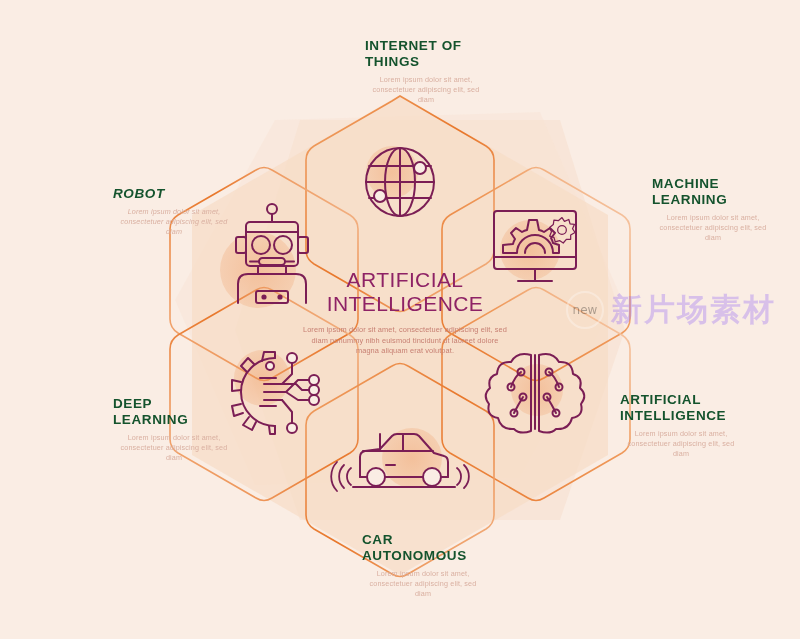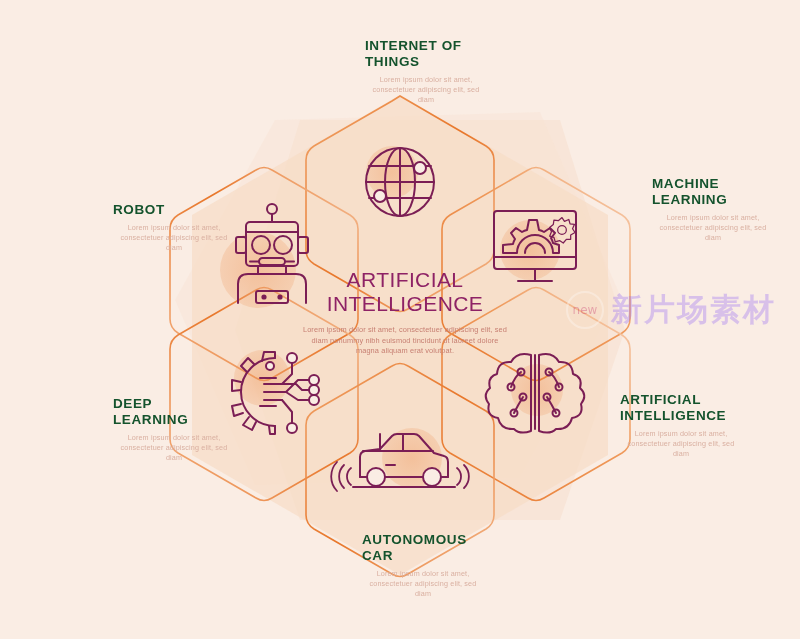--- a/index.html
+++ b/index.html
@@ -76,21 +76,21 @@
     display: flex;
     align-items: center;
     gap: 7px;
     opacity: 0.30;
     pointer-events: none;
   }
   #wm-badge {
     width: 34px; height: 34px;
     border-radius: 50%;
     border: 2px solid #ffffff;
-    color: #be185d;
+    color: #000000;
     font-size: 12px;
     display: flex;
     align-items: center;
     justify-content: center;
     font-family: "DejaVu Sans", sans-serif;
   }
   #wm-text {
     font-size: 31px;
     color: #8b5cf6;
     font-weight: bold;
@@ -378,35 +378,35 @@
   <div class="label-block align-left" style="left:620px; top:392px; width:170px;">
     <div class="label-title">
       <div>ARTIFICIAL</div>
       <div>INTELLIGENCE</div>
     </div>
     <p class="label-desc align-center" style="width:122px;">Lorem ipsum dolor sit amet, consectetuer adipiscing elit, sed diam</p>
   </div>
 
   <div class="label-block align-left" style="left:362px; top:532px; width:170px;">
     <div class="label-title">
+      <div>CAR</div>
       <div>AUTONOMOUS</div>
-      <div>CAR</div>
     </div>
     <p class="label-desc align-center" style="width:122px;">Lorem ipsum dolor sit amet, consectetuer adipiscing elit, sed diam</p>
   </div>
 
   <div class="label-block align-left" style="left:113px; top:396px; width:150px;">
     <div class="label-title">
       <div>DEEP</div>
       <div>LEARNING</div>
     </div>
     <p class="label-desc align-center" style="width:122px;">Lorem ipsum dolor sit amet, consectetuer adipiscing elit, sed diam</p>
   </div>
 
-  <div class="label-block align-left" style="left:113px; top:202px; width:150px;">
+  <div class="label-block align-left" style="left:113px; top:186px; width:150px;font-style:italic;">
     <div class="label-title">
       <div>ROBOT</div>
     </div>
     <p class="label-desc align-center" style="width:122px;">Lorem ipsum dolor sit amet, consectetuer adipiscing elit, sed diam</p>
   </div>
 
   <div id="watermark">
     <div id="wm-badge">new</div>
     <div id="wm-text">新片场素材</div>
   </div>

